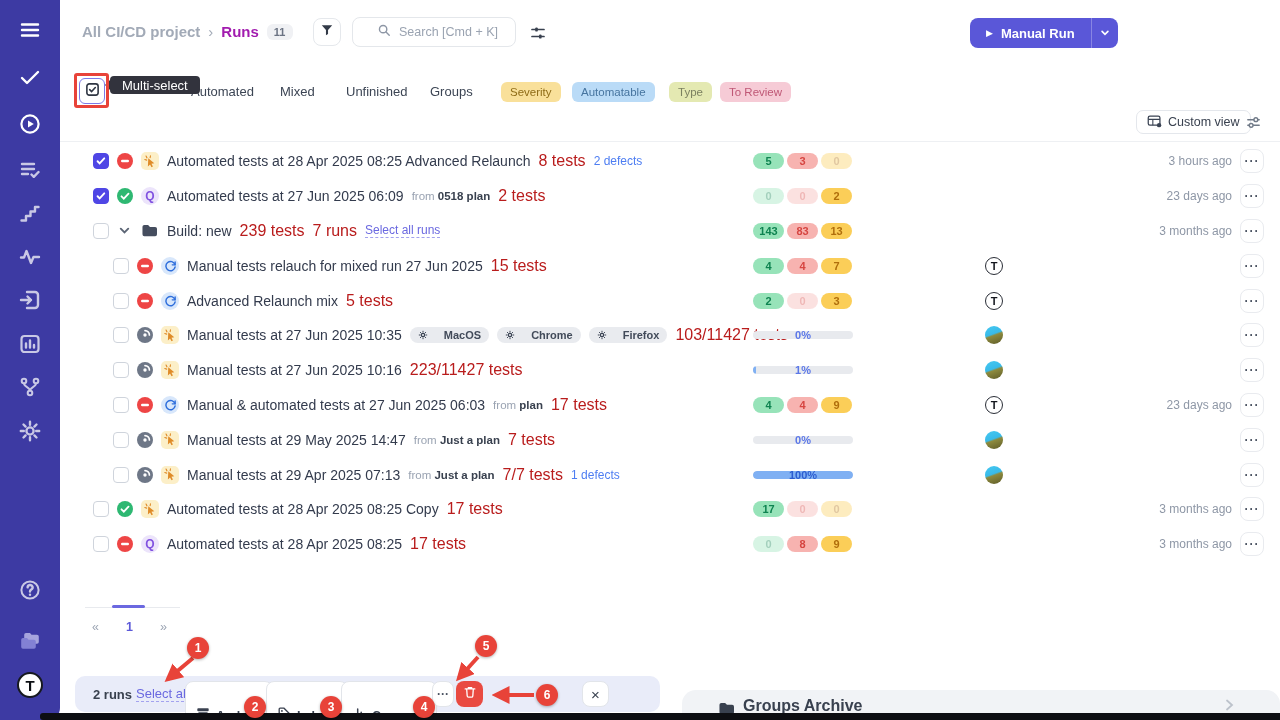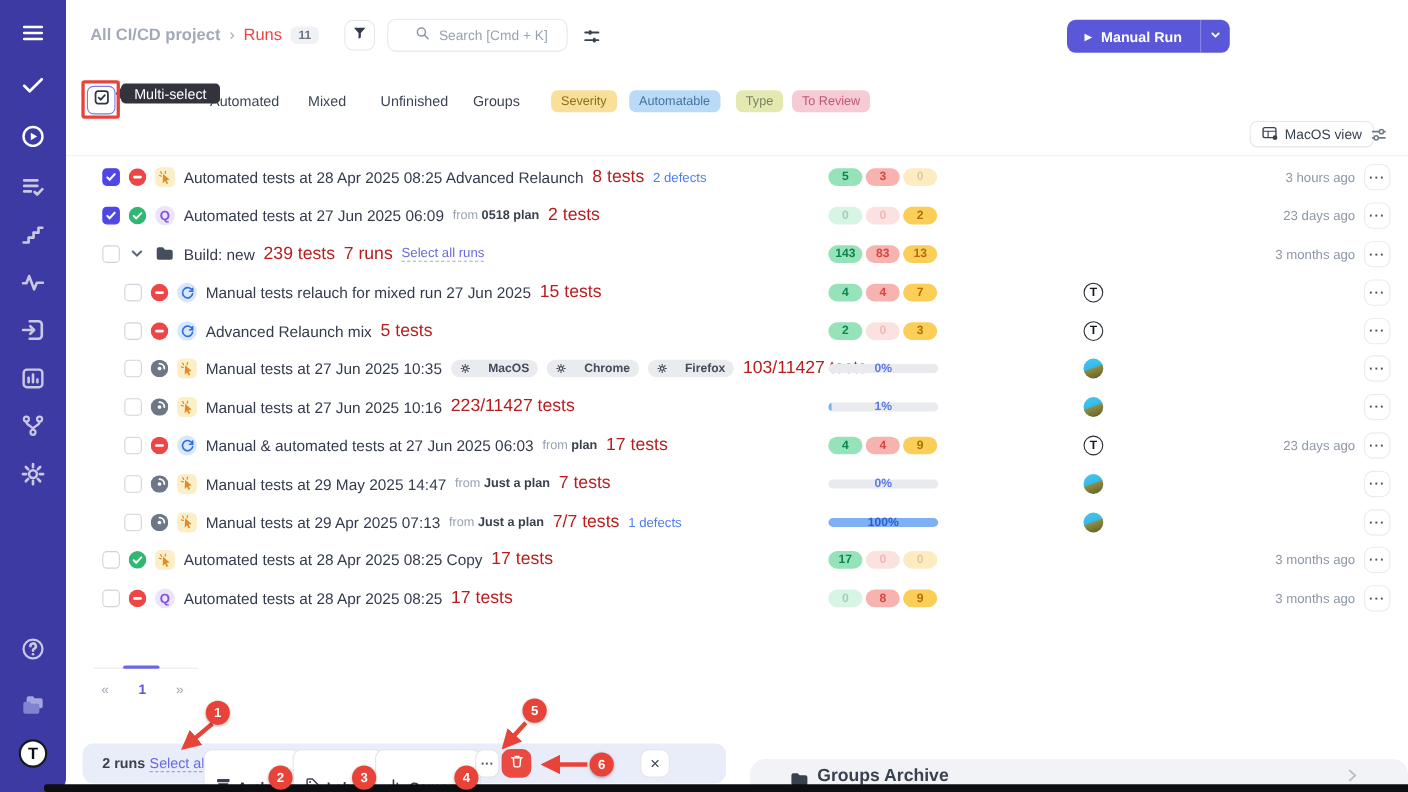--- a/index.html
+++ b/index.html
@@ -18,21 +18,21 @@
            background:#fff;border:2px solid #16191f;color:#0c0e13;font-weight:bold;font-size:15px;
            display:flex;align-items:center;justify-content:center;}
 
   
   .main{position:absolute;left:60px;top:0;width:1220px;height:720px;background:#fff;}
 
   
   .crumbs{position:absolute;left:22px;top:23px;display:flex;align-items:center;gap:8px;font-size:15px;}
   .crumb-proj{color:#a2aab7;font-weight:bold;}
   .crumb-sep{color:#a2aab7;}
-  .crumb-sec{color:#ef4444;font-weight:normal;}
+  .crumb-sec{color:#a21caf;font-weight:bold;}
   .count-badge{background:#f0f1f4;color:#6b7383;font-size:11px;font-weight:bold;border-radius:6px;padding:2px 7px;}
   .icon-btn{position:absolute;background:#fff;border:1px solid #e5e8ec;border-radius:8px;display:flex;
             align-items:center;justify-content:center;cursor:pointer;}
   .funnel-btn{left:253px;top:18px;width:28px;height:28px;}
   .search{position:absolute;left:292px;top:17px;width:164px;height:30px;border:1px solid #e4e7eb;border-radius:8px;
           background:#fff;display:flex;align-items:center;padding:0 24px;gap:6px;}
   .search input{border:none;outline:none;width:120px;font-size:12.5px;color:#333;background:transparent;
                 font-family:inherit;}
   .search input::placeholder{color:#9aa3b1;}
   .hdr-sliders{position:absolute;left:469px;top:24px;width:18px;height:18px;cursor:pointer;}
@@ -292,21 +292,21 @@
         <span class="fchip type" style="left: 609px;">Type</span>
         <span class="fchip review" style="left: 660px;">To Review</span>
       </div>
 
     <div class="custom-view">
       <span><svg width="15" height="14" viewBox="0 0 18 16">
             <rect x="1.5" y="2" width="14" height="11" rx="2" fill="none" stroke="#3a4353" stroke-width="1.5"></rect>
             <path d="M1.5 6h14M7 6v7" stroke="#3a4353" stroke-width="1.3"></path>
             <circle cx="14.5" cy="13" r="2.6" fill="#3a4353"></circle>
           </svg></span>
-      <span>MacOS view</span>
+      <span>Custom view</span>
     </div>
     <span class="view-sliders">
       <svg width="17" height="17" viewBox="0 0 18 18">
           <path d="M3 6h12M3 12h12" stroke="#707a88" stroke-width="1.6" stroke-linecap="round"></path>
           <circle cx="11.5" cy="6" r="2" fill="#fff" stroke="#707a88" stroke-width="1.5"></circle>
           <circle cx="6.5" cy="12" r="2" fill="#fff" stroke="#707a88" stroke-width="1.5"></circle>
         </svg>
     </span>
     <div class="divider"></div>
 

